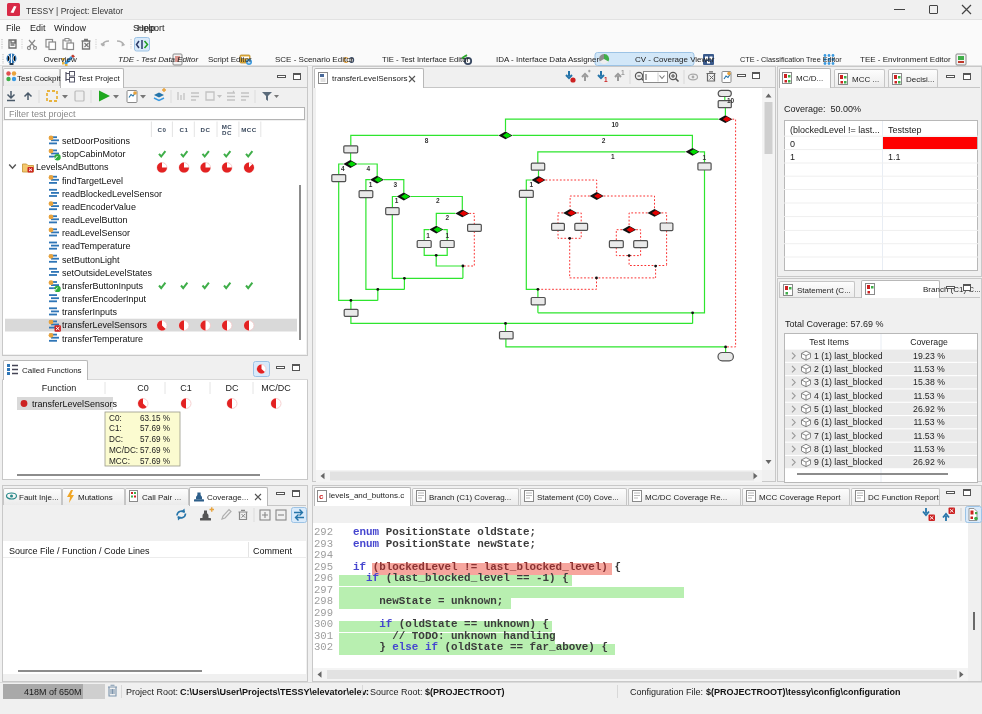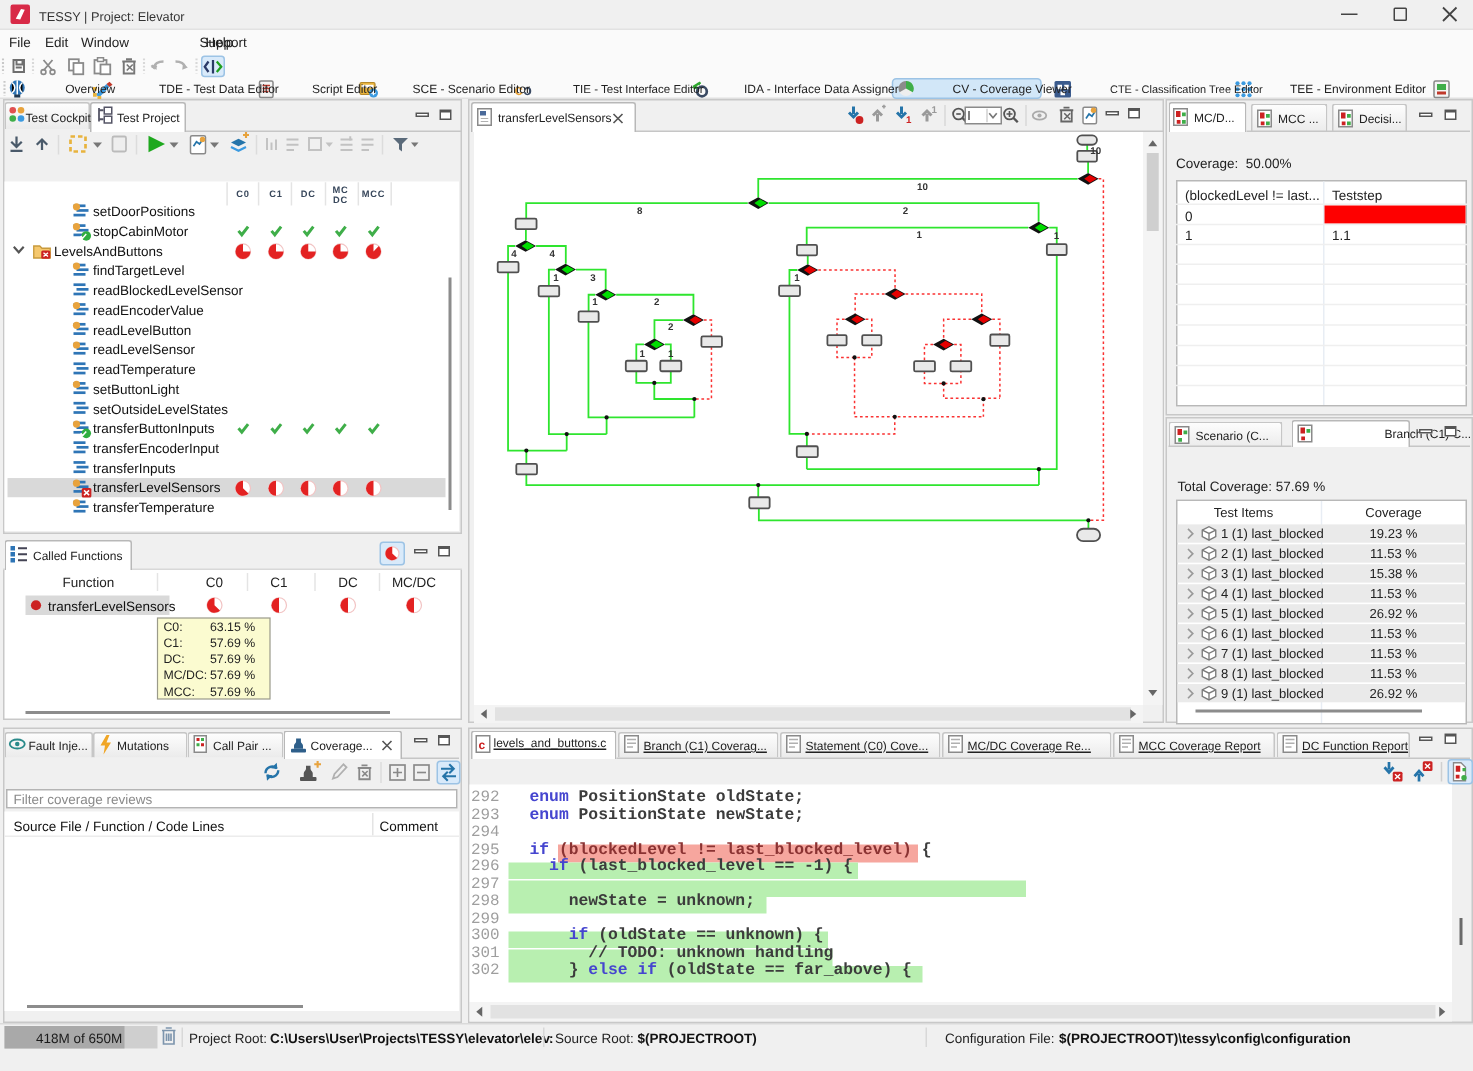--- a/index.html
+++ b/index.html
@@ -130,21 +130,21 @@
         <circle cx="825" cy="11.5" r="1.4"></circle>
         <circle cx="829" cy="11.5" r="1.4"></circle>
         <circle cx="833" cy="11.5" r="1.4"></circle>
       </g>
 
  <rect x="956" y="2" width="10" height="11" rx="1" fill="#f4f4f4" stroke="#888" stroke-width="1"></rect>
       <rect x="958" y="4" width="6" height="4" fill="#3fae49"></rect>
       <rect x="958" y="9" width="6" height="2" fill="#c0392b"></rect>
 </svg>
 <div class="pi" style="left:21.5px;">Overview</div>
-<div class="pi" style="left:84px;">TDE - Test Data Editor</div>
+<div class="pi" style="left:96px;font-style:italic;">TDE - Test Data Editor</div>
 <div class="pi" style="left:186px;">Script Editor</div>
 <div class="pi" style="left:253px;">SCE - Scenario Editor</div>
 <div class="pi" style="left:360px;font-size:7.7px;">TIE - Test Interface Editor</div>
 <div class="pi" style="left:474px;">IDA - Interface Data Assigner</div>
 <div class="pi" style="left:613px;">CV - Coverage Viewer</div>
 <div class="pi" style="left:718px;font-size:7.3px;">CTE - Classification Tree Editor</div>
 <div class="pi" style="left:838px;">TEE - Environment Editor</div>
 <div class="pi" style="left:970px;">Re</div>
 
 <div class="abs" style="left:2px;top:66px;width:306px;height:290px;background:#f0f0f0;border:1px solid #c8c8c8;"></div>
@@ -189,20 +189,21 @@
         <path d="M188 6 h8 m-8 3.5 h8 m-8 3.5 h5"></path>
   <path d="M203 5 h8 v8 h-8 z"></path>
         <path d="M214 8 l2.5 3 l2.5 -3" fill="#c2c2c2" stroke="none"></path>
   <path d="M224 6 h8 m-8 3.5 h8 m-8 3.5 h8 m-1.5 -9.2 v3"></path>
   <path d="M238 6 h8 m-8 3.5 h8 m-8 3.5 h5"></path>
  </g>
  <line x1="252" y1="3" x2="252" y2="16" stroke="#dcdcdc"></line>
  <path d="M259 5 h10 l-4 4 v5 l-2 -1.5 v-3.5 Z" fill="#5a6a7a"></path>
       <path d="M271 8 l2.5 3 l2.5 -3" fill="#777" stroke="none"></path>
 </svg>
+<div class="filter" style="left:4px;top:107px;width:301px;height:13px;line-height:12px;">Filter test project</div>
 <div class="abs" style="left:3px;top:121px;width:303px;height:233px;background:#fff;"></div>
 <svg class="abs" style="left:3px;top:121px" width="303" height="233" viewBox="0 0 303 233">
 <defs>
 <g id="fn">
           <rect x="0" y="1" width="8" height="1.8" fill="#2e75b6"></rect>
           <rect x="2" y="4.1" width="8" height="1.8" fill="#2e75b6"></rect>
           <rect x="0" y="7.2" width="8" height="1.8" fill="#2e75b6"></rect>
         </g>
 <g id="fnd">
           <rect x="0" y="1" width="8" height="1.8" fill="#2e75b6"></rect>
@@ -417,21 +418,20 @@
       <path d="M238.5 8 l3.6 3.6 M242.1 8 l-3.6 3.6" stroke="#888" stroke-width="1"></path>
  <line x1="251" y1="2" x2="251" y2="16" stroke="#dcdcdc"></line>
  <rect x="257" y="4" width="10" height="10" fill="none" stroke="#888" stroke-width="1.1"></rect>
       <path d="M259 9 h6 m-3 -3 v6" stroke="#888" stroke-width="1.1"></path>
  <rect x="273" y="4" width="10" height="10" fill="none" stroke="#888" stroke-width="1.1"></rect>
       <path d="M275 9 h6" stroke="#888" stroke-width="1.1"></path>
  <rect x="288.5" y="1.5" width="15" height="15" rx="2" fill="#d9eafa" stroke="#9cc3e5"></rect>
  <path d="M291 6.5 h8 m-2.5 -3 l3 3 l-3 3" fill="none" stroke="#2574a9" stroke-width="1.4"></path>
  <path d="M301 11.5 h-8 m2.5 -3 l-3 3 l3 3" fill="none" stroke="#2574a9" stroke-width="1.4"></path>
 </svg>
-<div class="filter" style="left:4px;top:526px;width:301px;height:13px;line-height:12px;">Filter coverage reviews</div>
 <div class="abs" style="left:3px;top:541px;width:303px;height:133px;background:#fff;"></div>
 <div class="tx" style="left:9px;top:546px;color:#111;">Source File / Function / Code Lines</div>
 <div class="tx" style="left:253px;top:546px;color:#111;">Comment</div>
 <div class="abs" style="left:248px;top:542px;width:1px;height:15px;background:#e4e4e4;"></div>
 <div class="abs" style="left:3px;top:557px;width:303px;height:1px;background:#ececec;"></div>
 <div class="abs" style="left:18px;top:670px;width:184px;height:2px;background:#8c8c8c;"></div>
 
 <div class="abs" style="left:312px;top:66px;width:464px;height:416px;background:#f0f0f0;border:1px solid #c8c8c8;"></div>
 <div class="abs" style="left:316px;top:88px;width:446px;height:382px;background:#fff;"></div>
 <div class="tabsel" style="left:314px;top:68px;width:110px;height:20px;"></div>
@@ -694,21 +694,21 @@
 
 <div class="abs" style="left:777px;top:278px;width:205px;height:204px;background:#f0f0f0;border:1px solid #c8c8c8;"></div>
 <div class="tabuns" style="left:779px;top:281px;width:76px;height:17px;"></div>
 <div class="tabsel" style="left:861px;top:280px;width:79px;height:18px;"></div>
 <svg class="dicon" style="left:783px;top:284px" viewBox="0 0 11 12">
       <rect x="0.5" y="0.5" width="9" height="11" fill="#fff" stroke="#8a8a8a"></rect>
       <rect x="2" y="2" width="3" height="4" fill="#cc2222"></rect>
       <rect x="6" y="3" width="2.5" height="2.5" fill="#3fae49"></rect>
       <rect x="2.5" y="8" width="2.5" height="2.5" fill="#3fae49"></rect>
     </svg>
-<div class="tl" style="left:797px;top:286px;">Scenario (C...</div>
+<div class="tl" style="left:797px;top:286px;">Statement (C...</div>
 <svg class="dicon" style="left:865px;top:283px" viewBox="0 0 11 12">
       <rect x="0.5" y="0.5" width="9" height="11" fill="#fff" stroke="#8a8a8a"></rect>
       <rect x="2" y="2" width="3" height="4" fill="#cc2222"></rect>
       <rect x="6" y="3" width="2.5" height="2.5" fill="#3fae49"></rect>
       <rect x="2.5" y="8" width="2.5" height="2.5" fill="#cc2222"></rect>
     </svg>
 <div class="tl" style="left:923px;top:285px;">Branch (C1) C...</div>
 <div class="minbtn" style="left:946px;top:286px;"></div>
 <div class="maxbtn" style="left:963px;top:284px;"></div>
 <div class="tx" style="left:785px;top:319px;color:#222;">Total Coverage: 57.69 %</div>
@@ -787,21 +787,21 @@
         <path d="M0.5 2.8 L5 0.5 L9.5 2.8 L9.5 7.2 L5 9.5 L0.5 7.2 Z"></path>
         <path d="M0.5 2.8 L5 5 L9.5 2.8 M5 5 L5 9.5" fill="none"></path>
       </g>
 <text x="30" y="132.1" font-size="8.7" fill="#222">9 (1) last_blocked</text>
 <text x="145" y="132.1" font-size="8.7" fill="#222" text-anchor="middle">26.92 %</text>
 </svg>
 <div class="abs" style="left:797px;top:473px;width:151px;height:2px;background:#8c8c8c;"></div>
 
 <style>
 .btab { position:absolute; top:488px; height:17px; background:linear-gradient(#fdfdfd,#ebebeb); border:1px solid #c6c6c6; border-bottom:none; border-radius:2px 2px 0 0; }
-.btx { position:absolute; top:493px; font-size:8px; color:#222; white-space:nowrap;text-decoration:underline; }
+.btx { position:absolute; top:493px; font-size:8px; color:#222; white-space:nowrap; }
 .bticon { position:absolute; top:490px; width:10px; height:12px; }
 .cl { position:absolute; white-space:pre; font-family:"Liberation Mono", monospace; font-size:10.9px; font-weight:bold; color:#3c3c3c; }
 .ln { position:absolute; font-family:"Liberation Mono", monospace; font-size:10.6px; color:#9e9e9e; }
 .grn { position:absolute; left:339px; height:11.4px; background:#b8efb0; }
 </style>
 <div class="abs" style="left:312px;top:485px;width:670px;height:197px;background:#f0f0f0;border:1px solid #c8c8c8;"></div>
 <div class="tabsel" style="left:314px;top:487px;width:97px;height:19px;"></div>
 <div class="btab" style="left:412px;width:107px;"></div>
 <div class="btab" style="left:520px;width:107px;"></div>
 <div class="btab" style="left:628px;width:113px;"></div>

